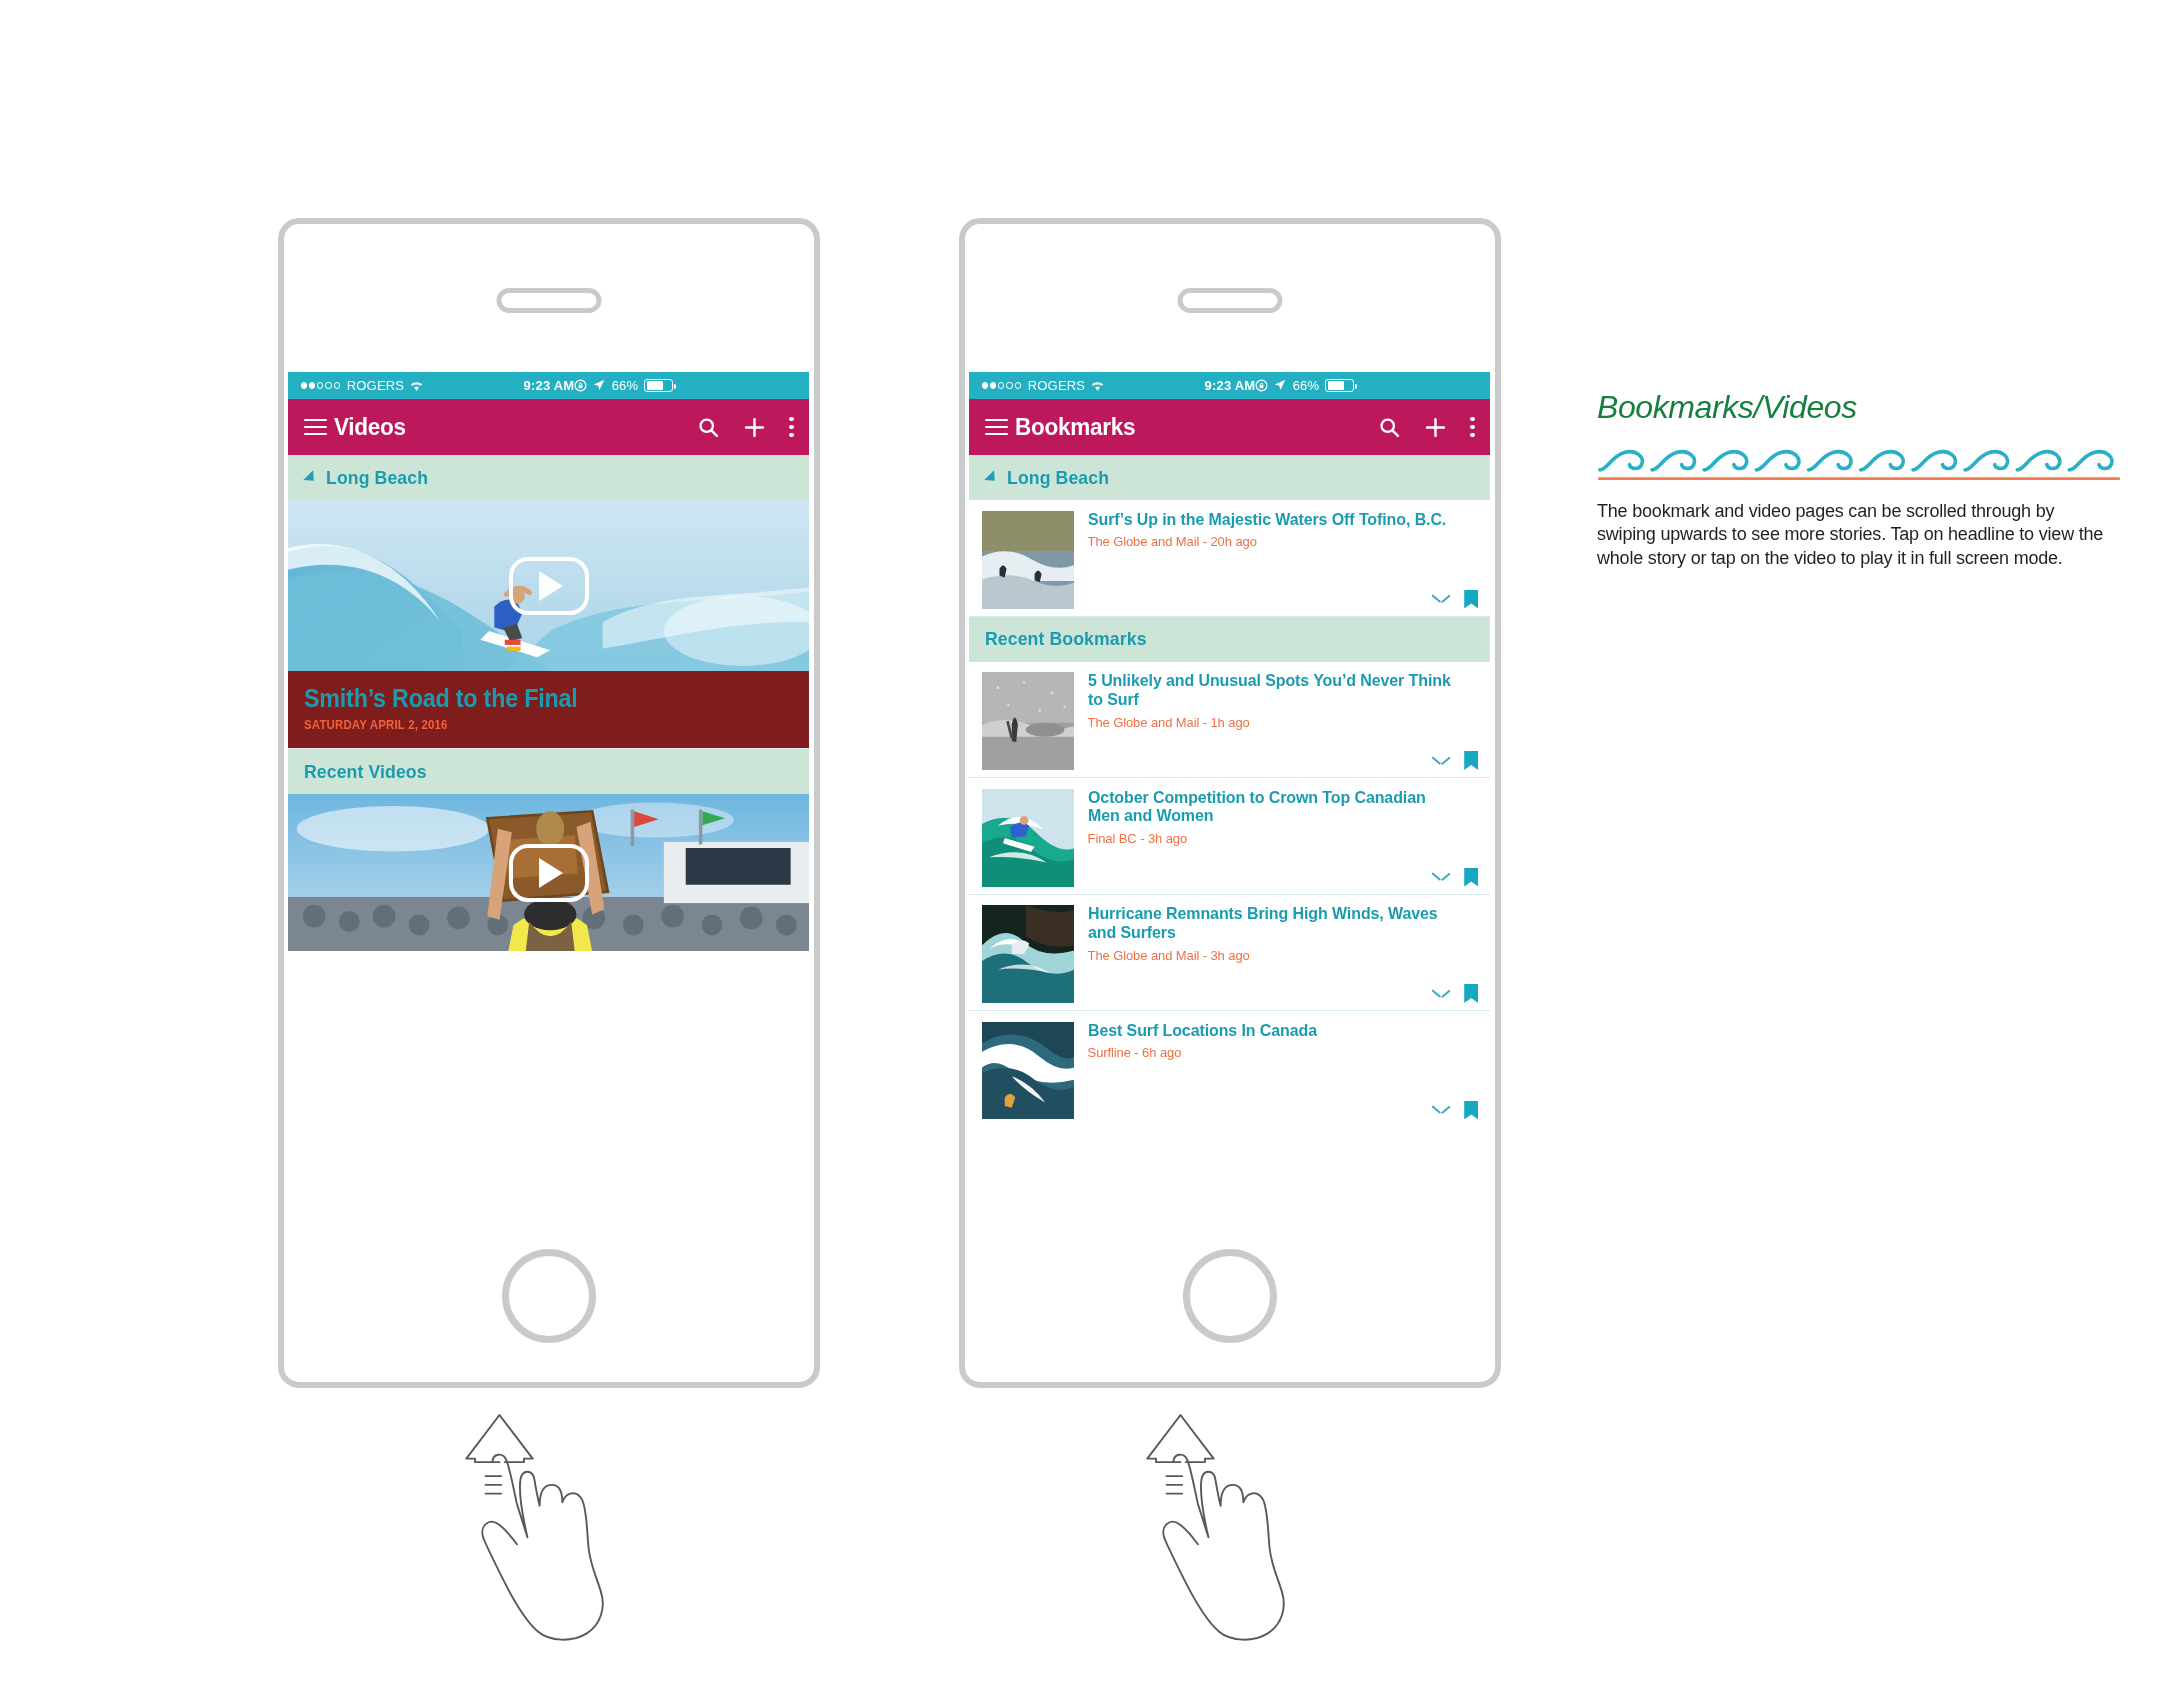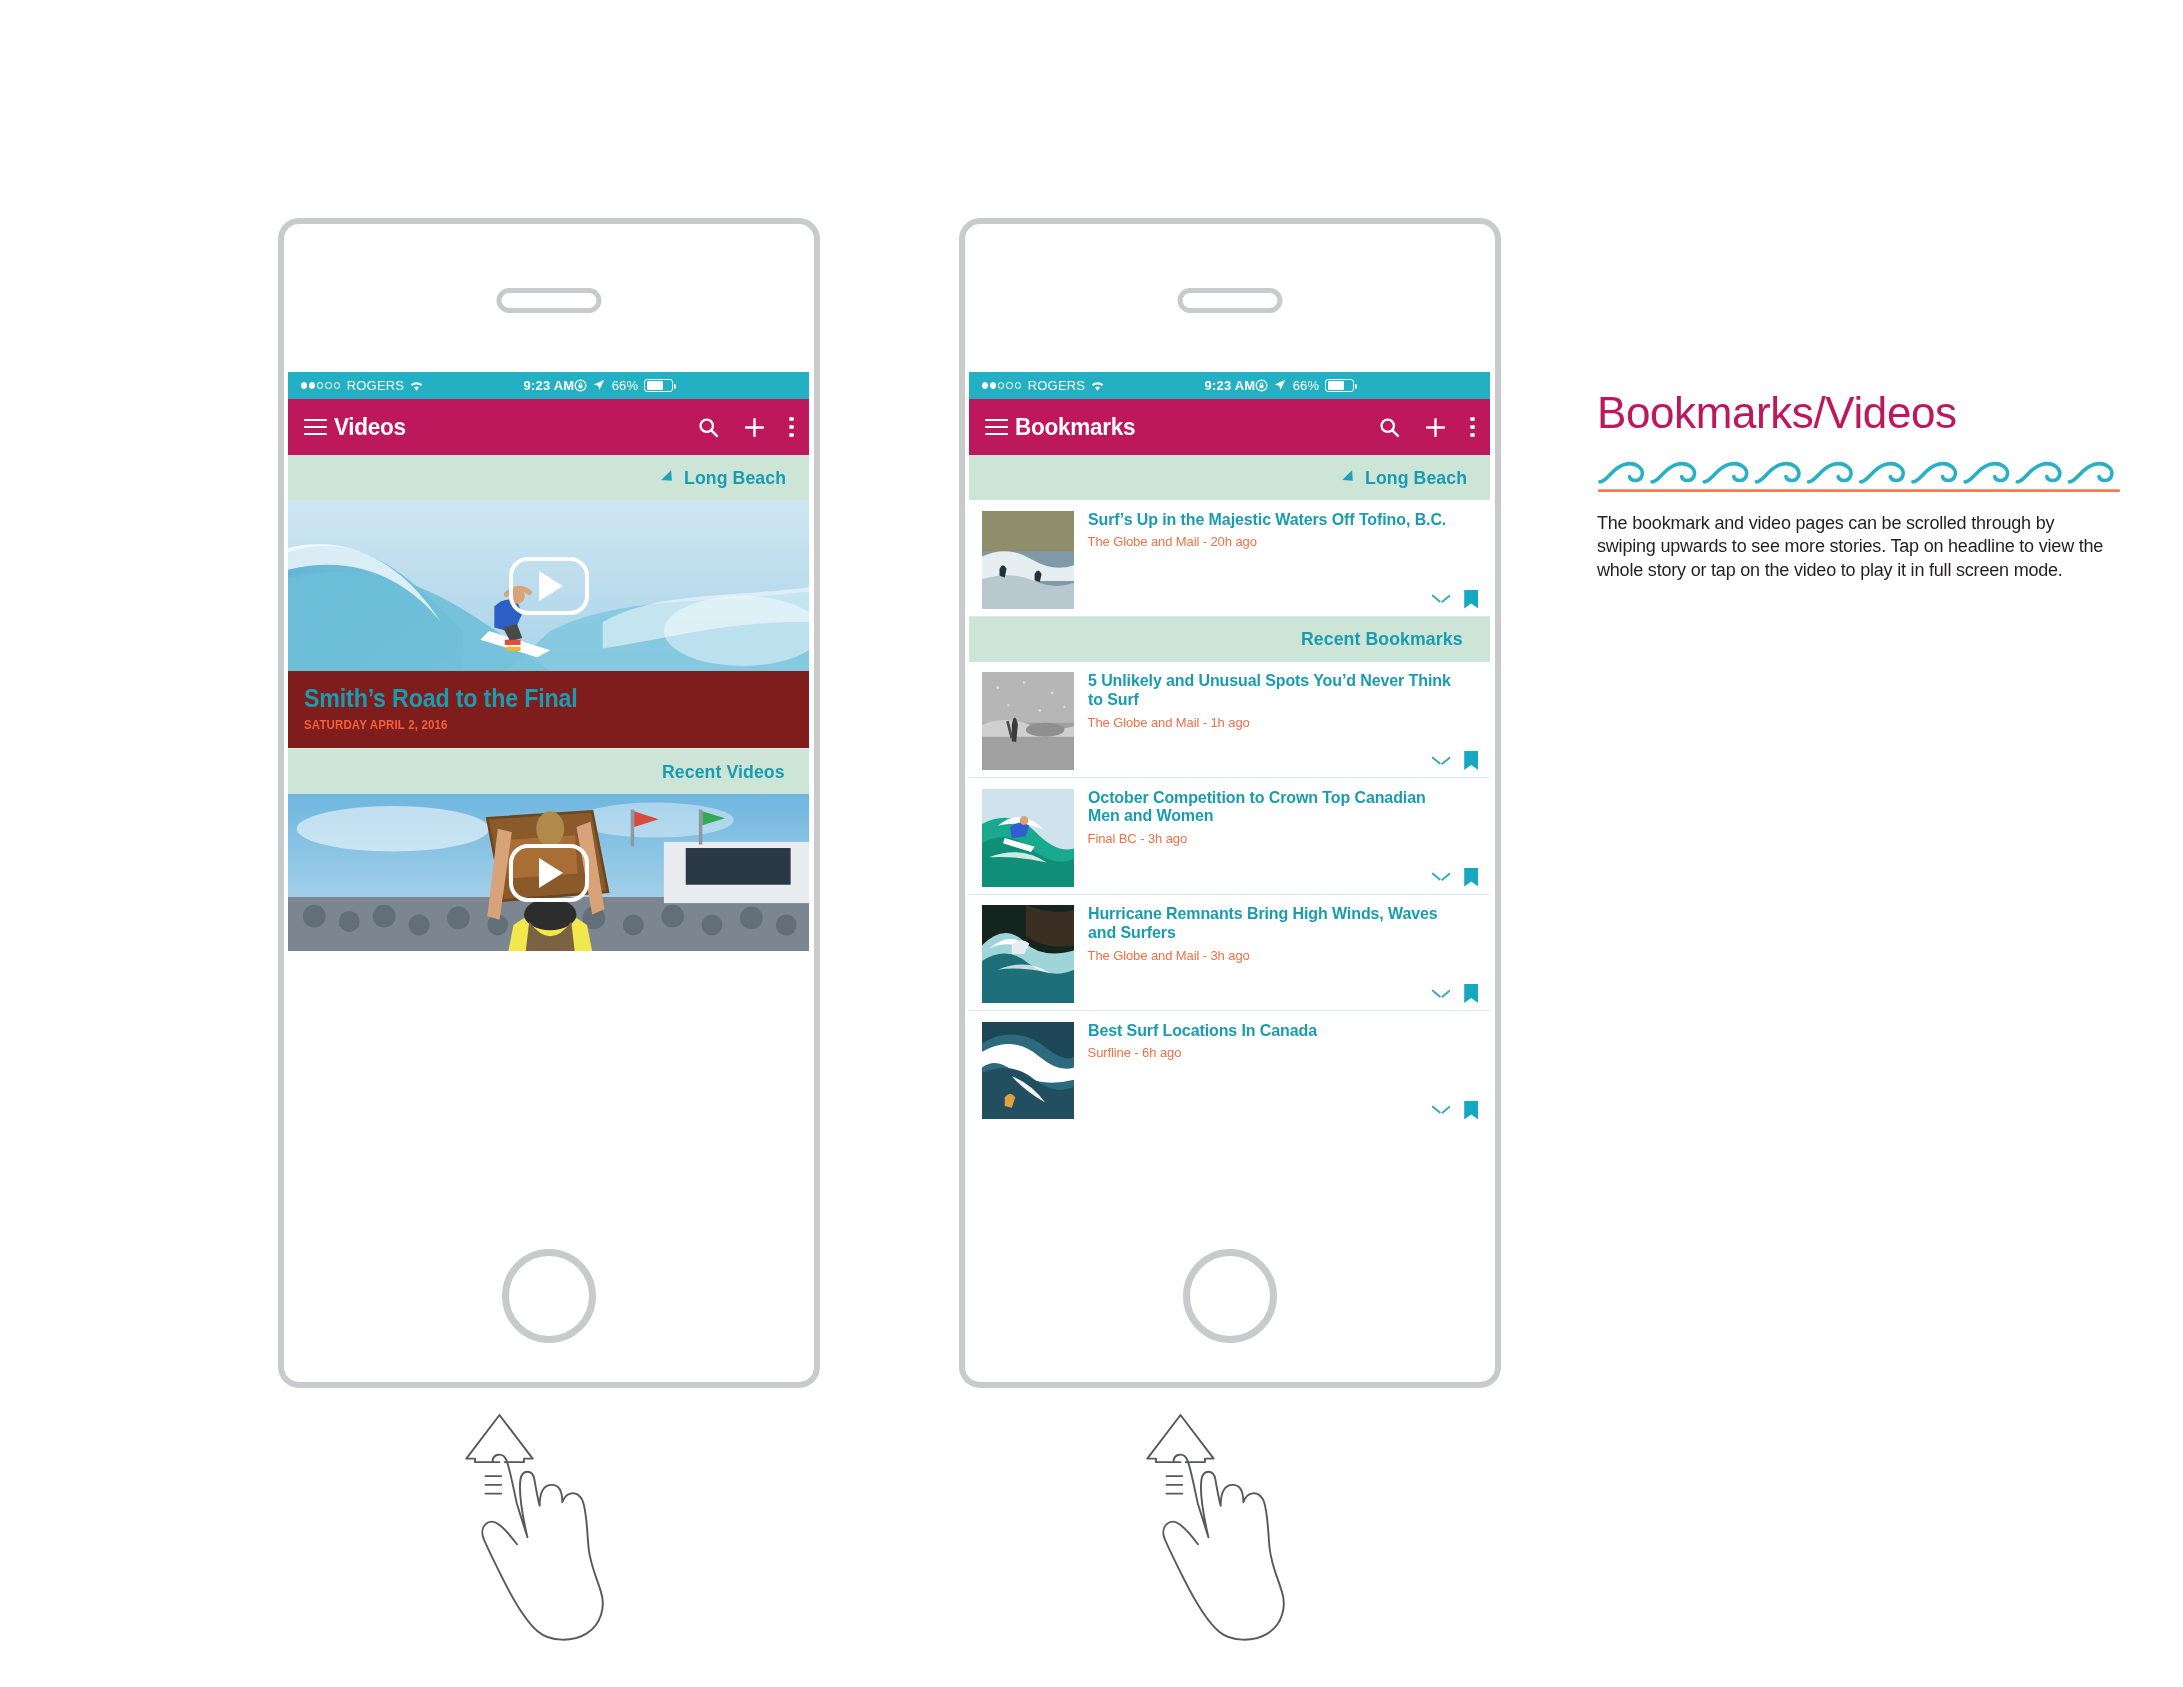--- a/index.html
+++ b/index.html
@@ -160,21 +160,20 @@
 
   
   .section-band {
     background: #cde5d7;
     height: 45px;
     display: flex;
     align-items: center;
     padding: 0 15.7px;
     box-sizing: border-box;
     gap: 7.9px;
-    justify-content: flex-end;
   }
   .section-band.plain { padding-left: 15.7px; }
   .caret-down {
     width: 0; height: 0;
     border-left: 7px solid transparent;
     border-right: 7px solid transparent;
     border-top: 8.7px solid #22a0b5;
     transform: rotate(-45deg);
   }
   .section-label {
@@ -322,25 +321,26 @@
   .hand svg { width: 100%; height: 100%; display: block; }
 
   
   .annot {
     position: absolute;
     left: 1597px;
     top: 391px;
     width: 524px;
   }
   .annot-title {
-    font-size: 44px;
-    color: #be185d;
+    font-size: 32px;
+    color: #15803d;
     font-weight: 400;
     letter-spacing: -0.4px;
     line-height: 1;
+    font-style: italic;
   }
   .wave-divider {
     margin-top: 19px;
     width: 524px;
     height: 40px;
     position: relative;
   }
   .wave-divider svg { display: block; }
   .annot-body {
     margin-top: 17.5px;

